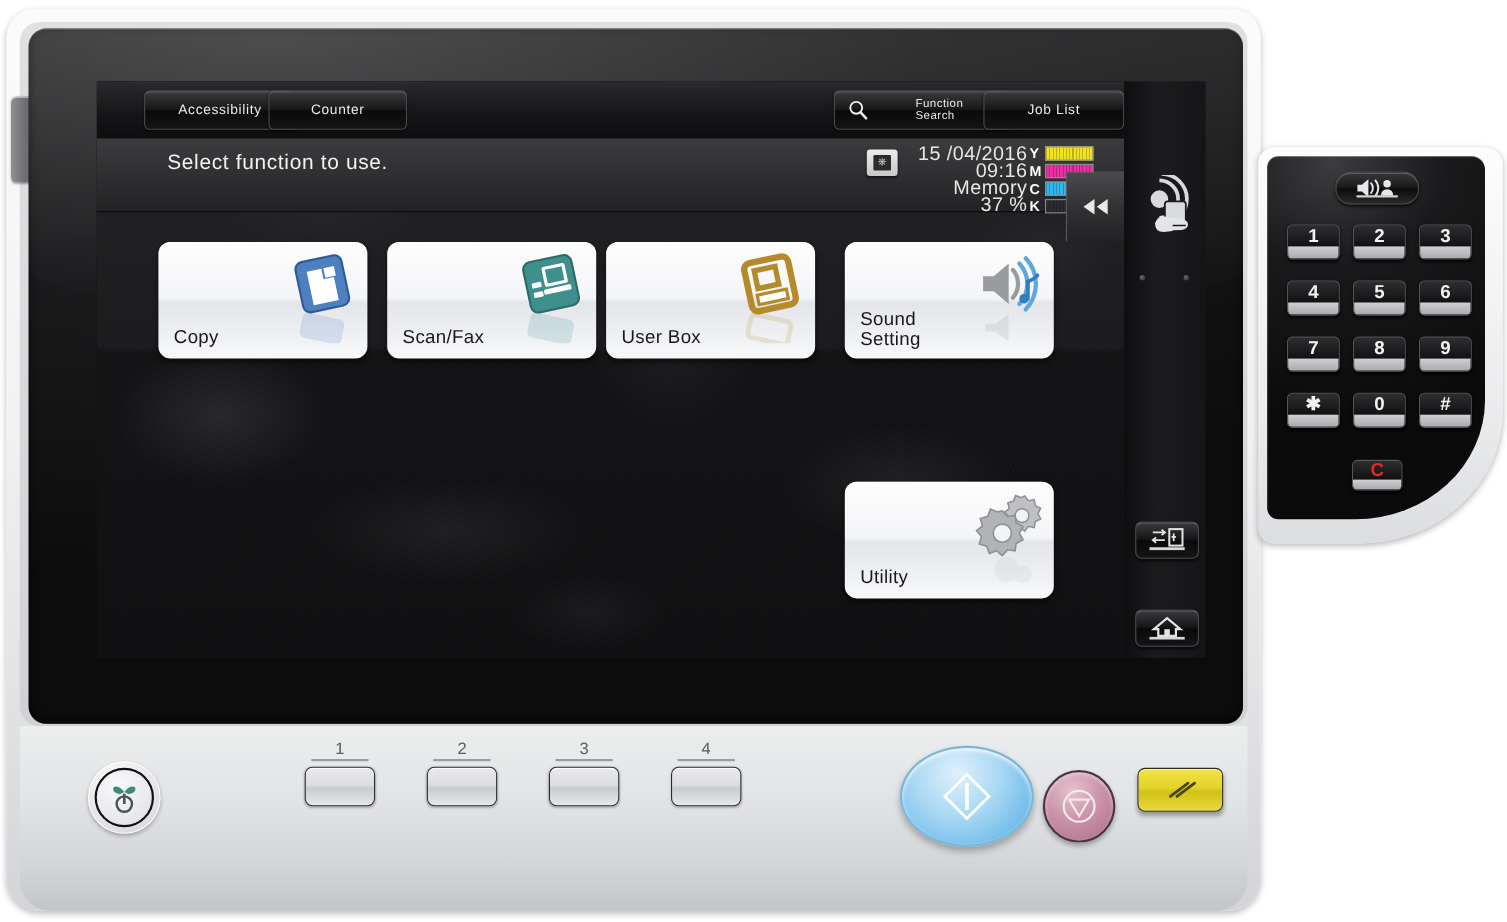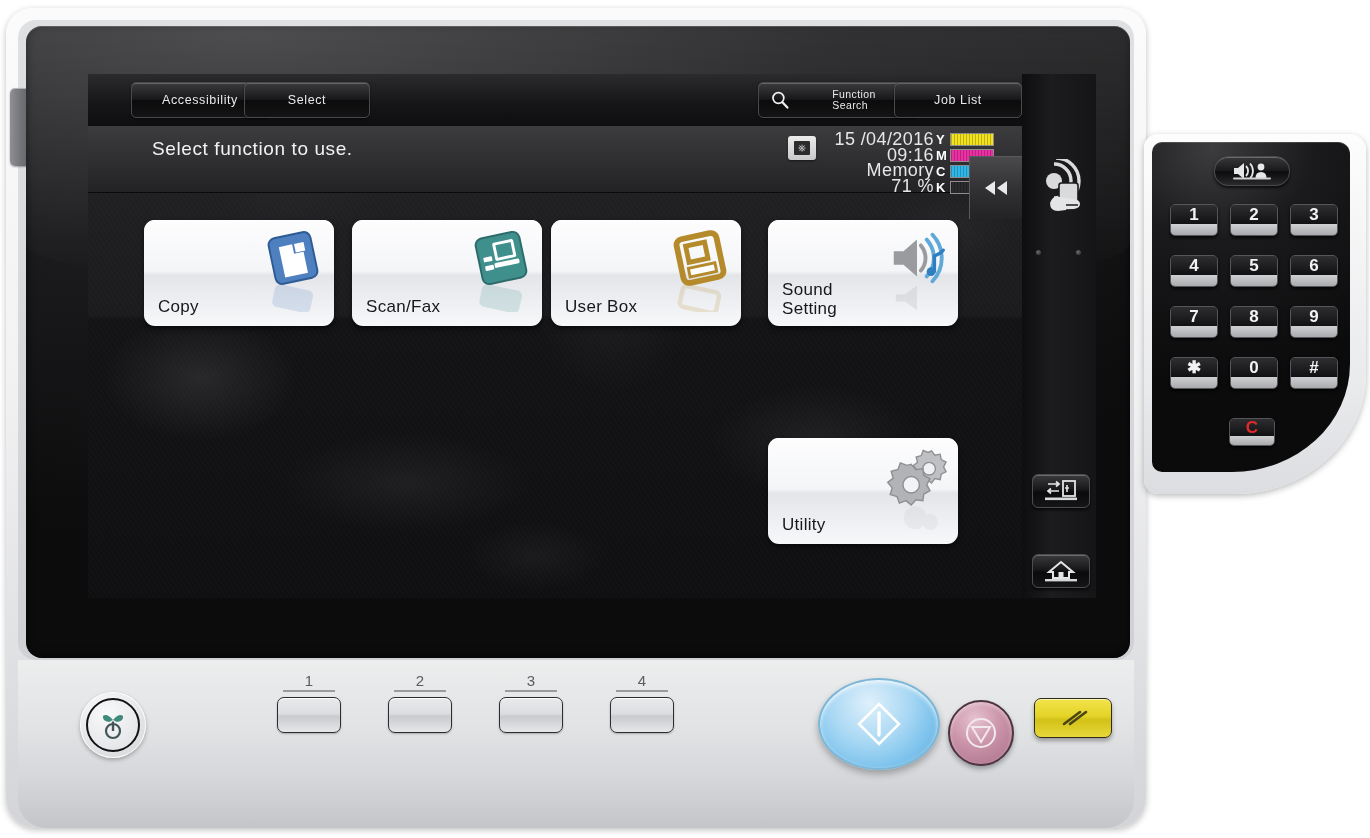--- a/index.html
+++ b/index.html
@@ -248,21 +248,21 @@
     </div>
 
     <div class="screen">
       <div class="screen-bg"></div>
 
       <div class="toolbar">
         <div class="tbtn" id="btn-accessibility">
           <span>Accessibility</span>
         </div>
         <div class="tbtn" id="btn-counter">
-          <span>Select</span>
+          <span>Counter</span>
         </div>
         <div class="tbtn" id="btn-funcsearch">
           <svg class="search-glyph" viewBox="0 0 20 20">
             <circle cx="8.4" cy="8" r="5.4" fill="none" stroke="#f0f0f1" stroke-width="1.7"></circle>
             <line x1="12.4" y1="12.2" x2="17.4" y2="17.6" stroke="#f0f0f1" stroke-width="2.2" stroke-linecap="round"></line>
           </svg>
           <div class="fs-lines">
             <div>Function</div>
             <div>Search</div>
           </div>
@@ -276,21 +276,21 @@
         <div class="msgtext">Select function to use.</div>
 
         <div class="usb-icon">
           <div class="core">⎈</div>
         </div>
 
         <div class="statusnums">
           <div>15 /04/2016</div>
           <div>09:16</div>
           <div>Memory</div>
-          <div>71 %</div>
+          <div>37 %</div>
         </div>
 
         <div class="toner" id="toner-group">
             <div class="toner-row">
               <div class="toner-letter">Y</div>
               <div class="toner-bar" style="background-color: rgb(242, 227, 30);"></div>
             </div>
             <div class="toner-row">
               <div class="toner-letter">M</div>
               <div class="toner-bar" style="background-color: rgb(236, 47, 162);"></div>

